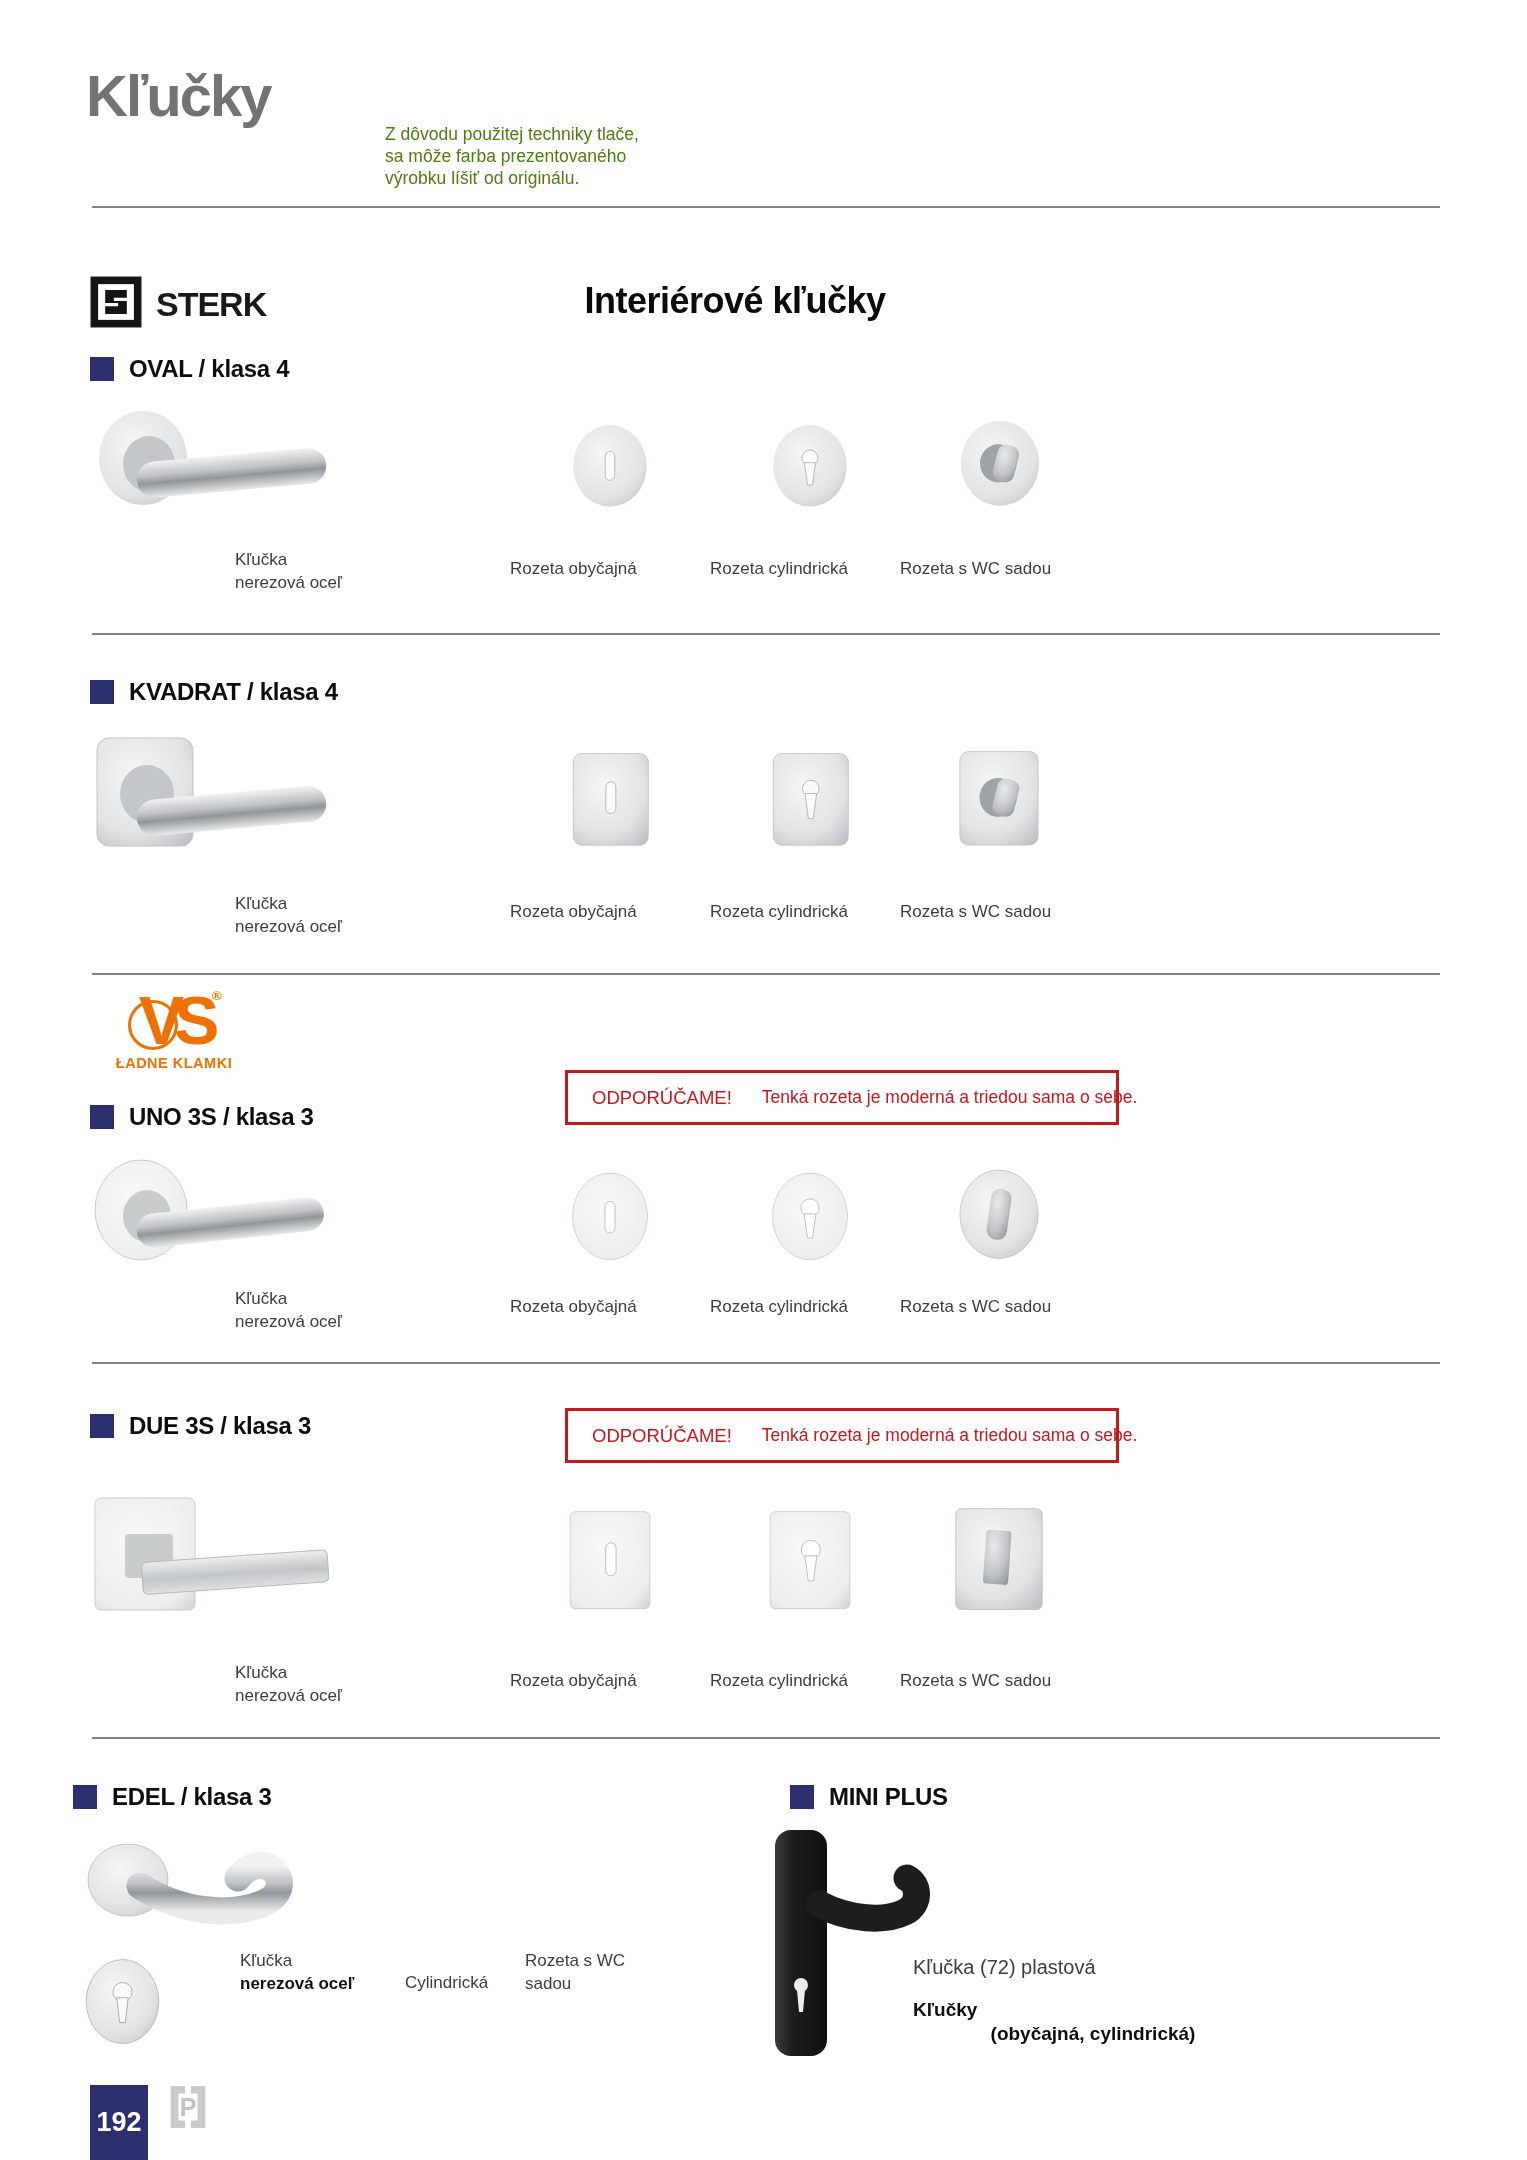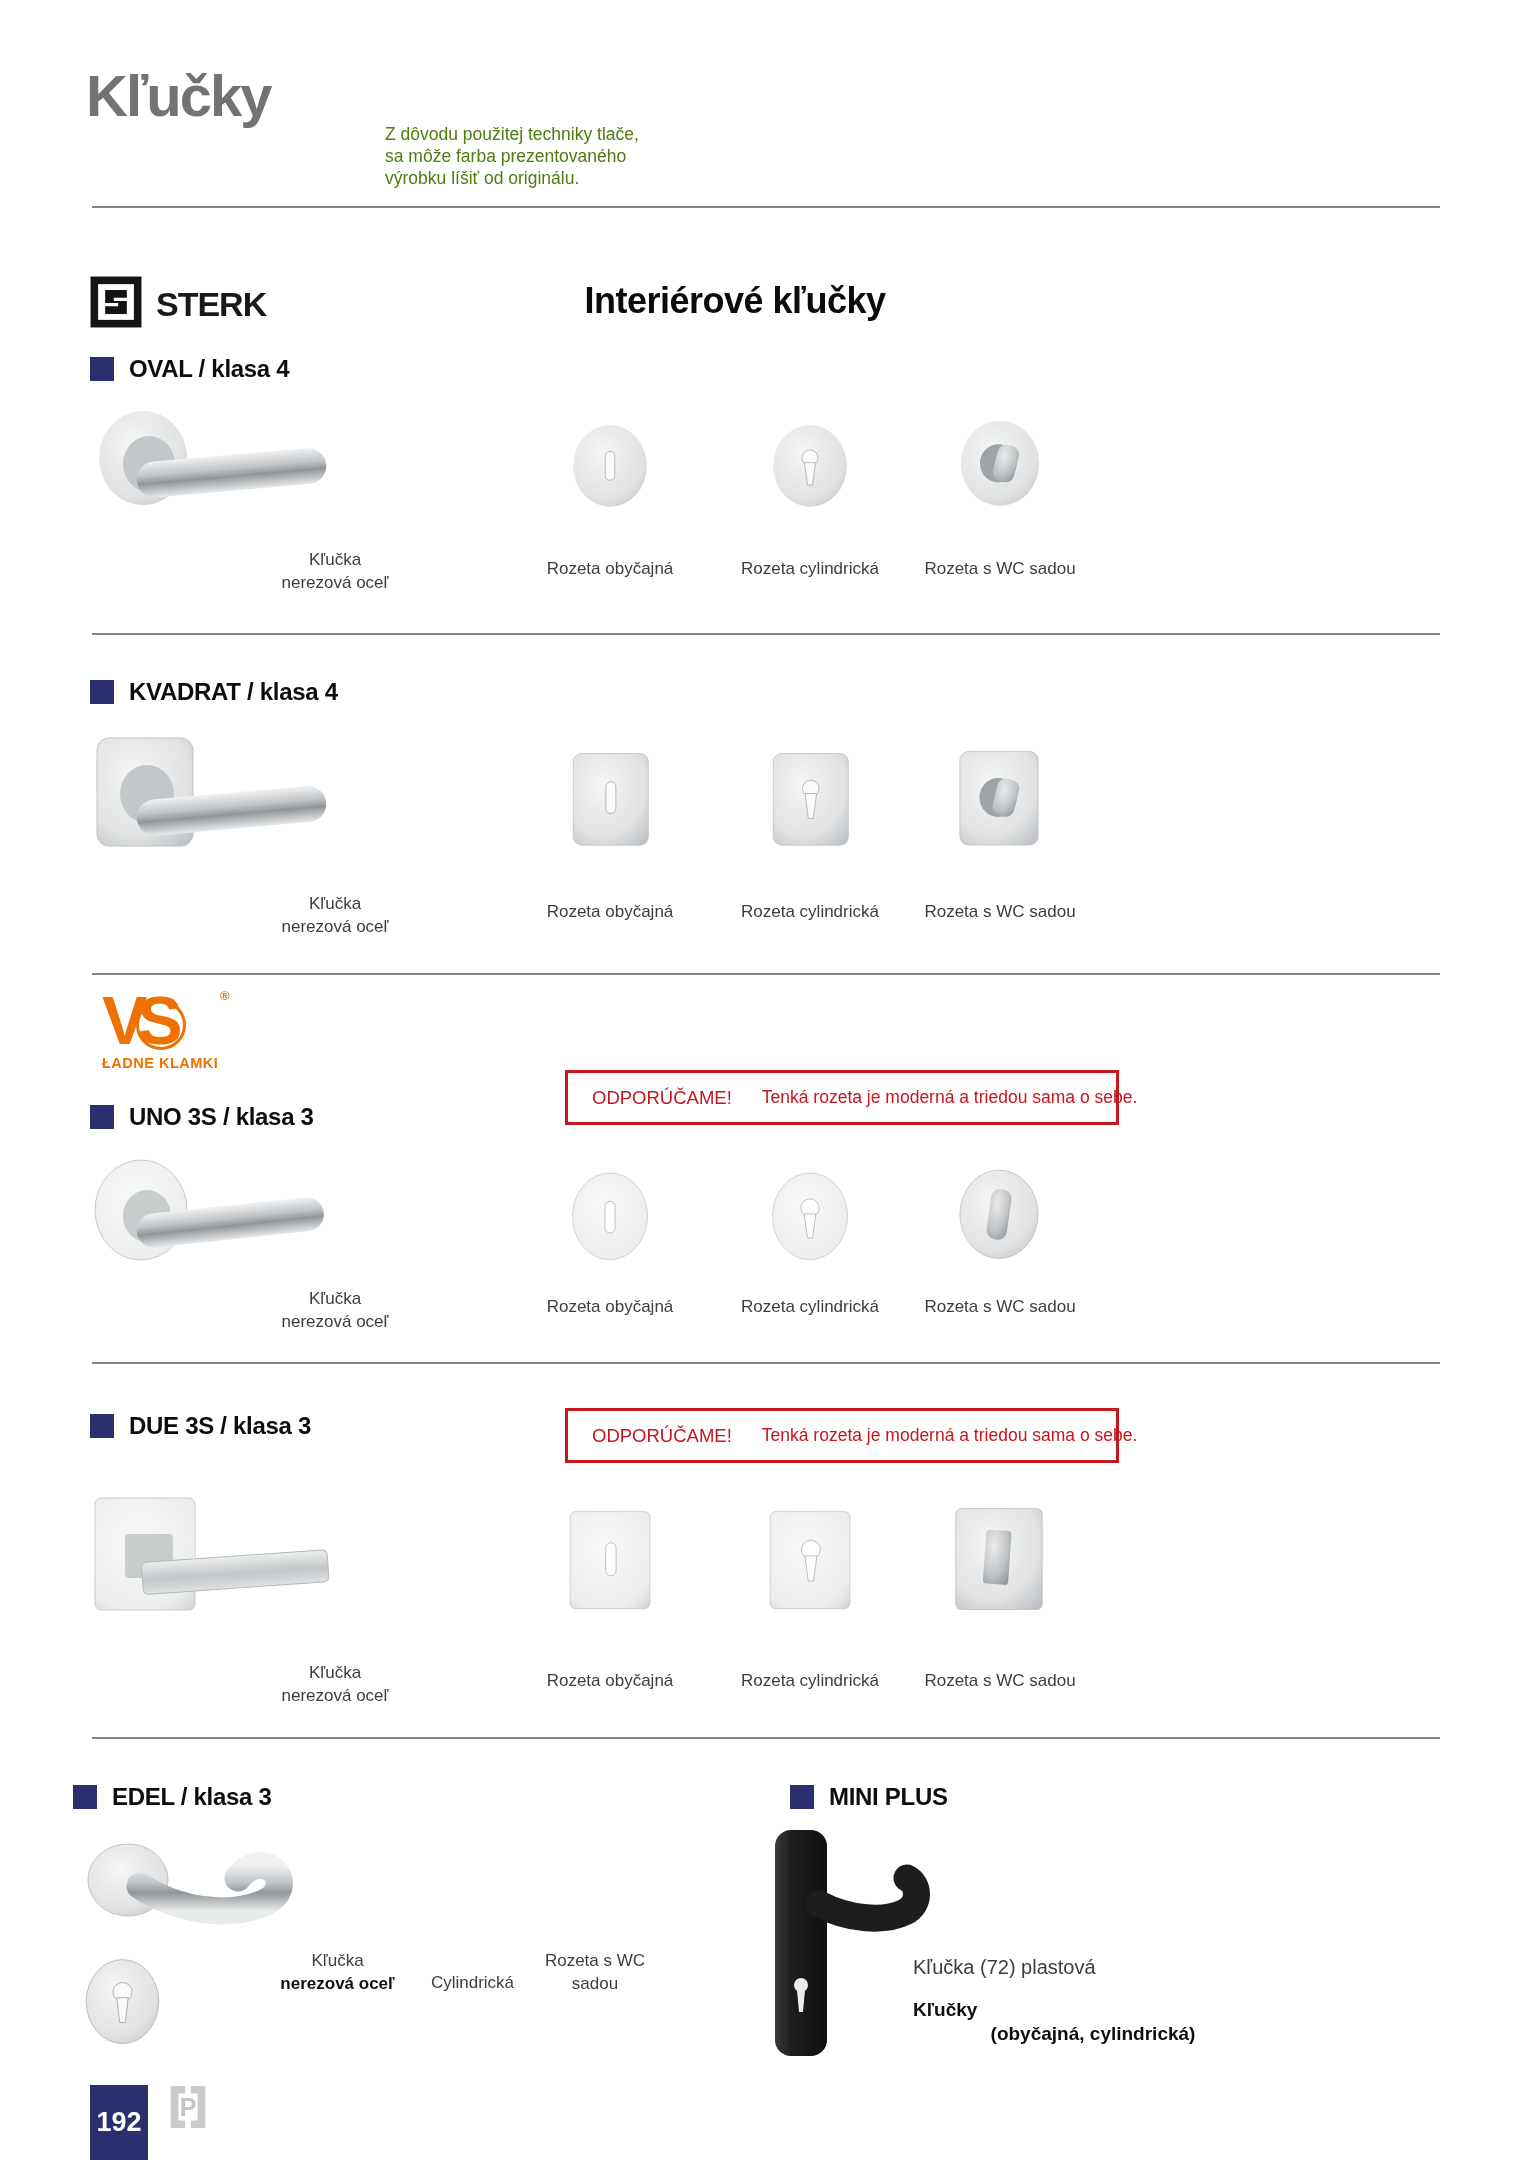--- a/index.html
+++ b/index.html
@@ -15,30 +15,30 @@
   
   .sterk{left:90px;top:276px;display:flex;align-items:center;gap:14px;}
   .sterk-name{font-size:34px;font-weight:800;letter-spacing:-1px;color:#17191c;}
   .heading{left:430px;top:280px;width:610px;text-align:center;font-size:36px;font-weight:800;letter-spacing:-0.5px;color:#0b0b0b;}
 
   
   .sec{display:flex;align-items:center;gap:15px;font-size:24px;font-weight:bold;color:#0d0d0d;letter-spacing:-0.3px;}
   .bullet{width:24px;height:24px;background:#2c2f6d;flex:none;}
 
   
-  .cap{font-size:17px;color:#3d3d3d;text-align:center;line-height:1.35;}
+  .cap{font-size:17px;color:#3d3d3d;text-align:left;line-height:1.35;}
   .cap .b{font-weight:bold;color:#111;}
 
   
   .recbox{border:3px solid #c4171e;display:flex;align-items:center;padding:0 24px;gap:30px;background:#fff;}
   .recbox .lbl{color:#c4171e;font-weight:normal;font-size:18.5px;white-space:nowrap;}
   .recbox .txt{color:#c4171e;font-size:17.5px;white-space:nowrap;}
 
   
-  .vs{left:102px;top:988px;width:160px;height:100px;}
+  .vs{left:94px;top:988px;width:160px;height:100px;text-align:center;}
   .vs .letters{position:relative;z-index:2;font-weight:900;font-size:68px;line-height:64px;color:#ee7203;letter-spacing:-10px;}
   .vs .circle{position:absolute;left:34px;top:12px;width:44px;height:44px;border:3px solid #ee7203;border-radius:50%;z-index:1;}
   .vs .reg{position:absolute;left:118px;top:0;font-size:13px;color:#ee7203;font-weight:bold;z-index:3;}
   .vs .sub{position:relative;z-index:2;font-size:14.5px;font-weight:bold;color:#ee7203;letter-spacing:0.5px;margin-top:3px;}
 
   
   .pagenum{left:90px;top:2085px;width:58px;height:75px;background:#2c2f6d;color:#fff;
            display:flex;align-items:center;justify-content:center;font-size:27px;font-weight:bold;}
   .plogo{left:166px;top:2084px;}
 

